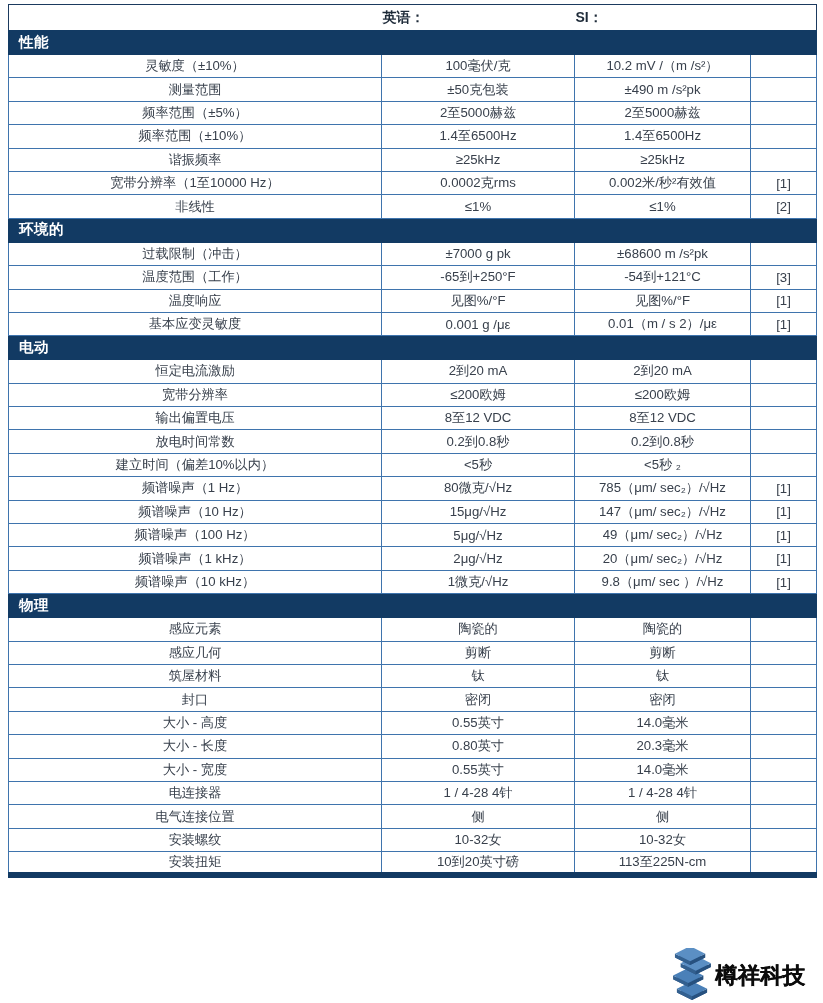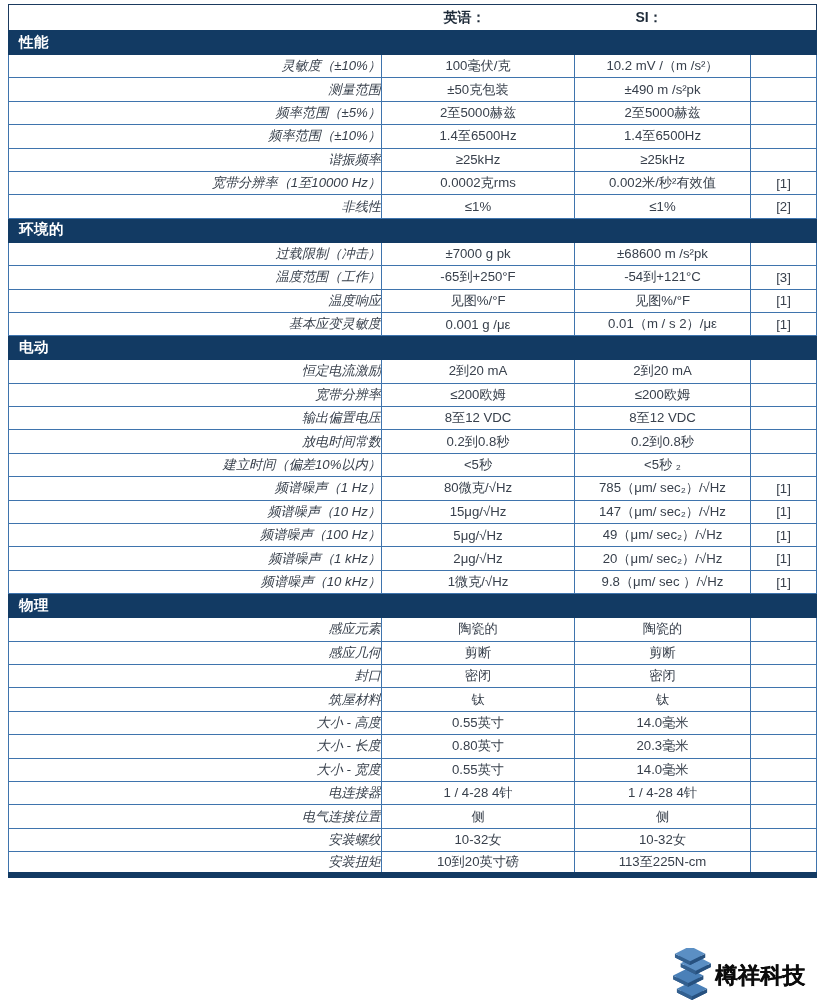--- a/index.html
+++ b/index.html
@@ -25,35 +25,35 @@
   col.c-label{width:373px;}
   col.c-en{width:193px;}
   col.c-si{width:176px;}
   col.c-note{width:66px;}
 
   tr.header-row td{
     border:none;height:26px;vertical-align:middle;
     font-weight:bold;font-size:14px;color:var(--header-text);
     background:#ffffff;
   }
-  td.h-en,td.h-si{text-align:center;padding-right:28px;margin-top:48px;}
+  td.h-en,td.h-si{text-align:left;padding-right:28px;margin-top:48px;}
 
   td.section-cell{
     background:var(--section-bar-bg);color:var(--section-text);
     font-weight:bold;font-size:14.5px;height:24px;
     padding:1px 6px 2px 10px;border:1px solid var(--section-bar-bg);
     letter-spacing:0.5px;
   }
   tr.data-row td{
     border:1px solid var(--grid-border);
     height:23.4px;vertical-align:middle;
     font-size:13.2px;color:var(--body-text);
     padding:0;white-space:nowrap;overflow:hidden;
   }
-  td.cell-label{text-align:right;padding-left:12px;font-style:italic;}
+  td.cell-label{text-align:center;padding-left:12px;}
   td.cell-en,td.cell-si{text-align:center;}
   td.cell-note{text-align:center;font-size:12.5px;}
 
   .watermark{position:absolute;left:663px;top:946px;width:140px;height:57px;z-index:5;}
   .wm-logo{position:absolute;left:0;top:2px;width:58px;height:53px;}
   .wm-text{
     position:absolute;left:52px;top:14px;
     font-size:22.5px;font-weight:bold;color:#0b0b0b;
     letter-spacing:0px;white-space:nowrap;
     text-shadow:0.6px 0 0 #0b0b0b;
@@ -221,29 +221,29 @@
           <td class="cell-si">陶瓷的</td>
           <td class="cell-note"></td>
         </tr>
         <tr class="data-row">
           <td class="cell-label">感应几何</td>
           <td class="cell-en">剪断</td>
           <td class="cell-si">剪断</td>
           <td class="cell-note"></td>
         </tr>
         <tr class="data-row">
+          <td class="cell-label">筑屋材料</td>
+          <td class="cell-en">钛</td>
+          <td class="cell-si">钛</td>
+          <td class="cell-note"></td>
+        </tr>
+        <tr class="data-row">
           <td class="cell-label">封口</td>
           <td class="cell-en">密闭</td>
           <td class="cell-si">密闭</td>
-          <td class="cell-note"></td>
-        </tr>
-        <tr class="data-row">
-          <td class="cell-label">筑屋材料</td>
-          <td class="cell-en">钛</td>
-          <td class="cell-si">钛</td>
           <td class="cell-note"></td>
         </tr>
         <tr class="data-row">
           <td class="cell-label">大小 - 高度</td>
           <td class="cell-en">0.55英寸</td>
           <td class="cell-si">14.0毫米</td>
           <td class="cell-note"></td>
         </tr>
         <tr class="data-row">
           <td class="cell-label">大小 - 长度</td>

